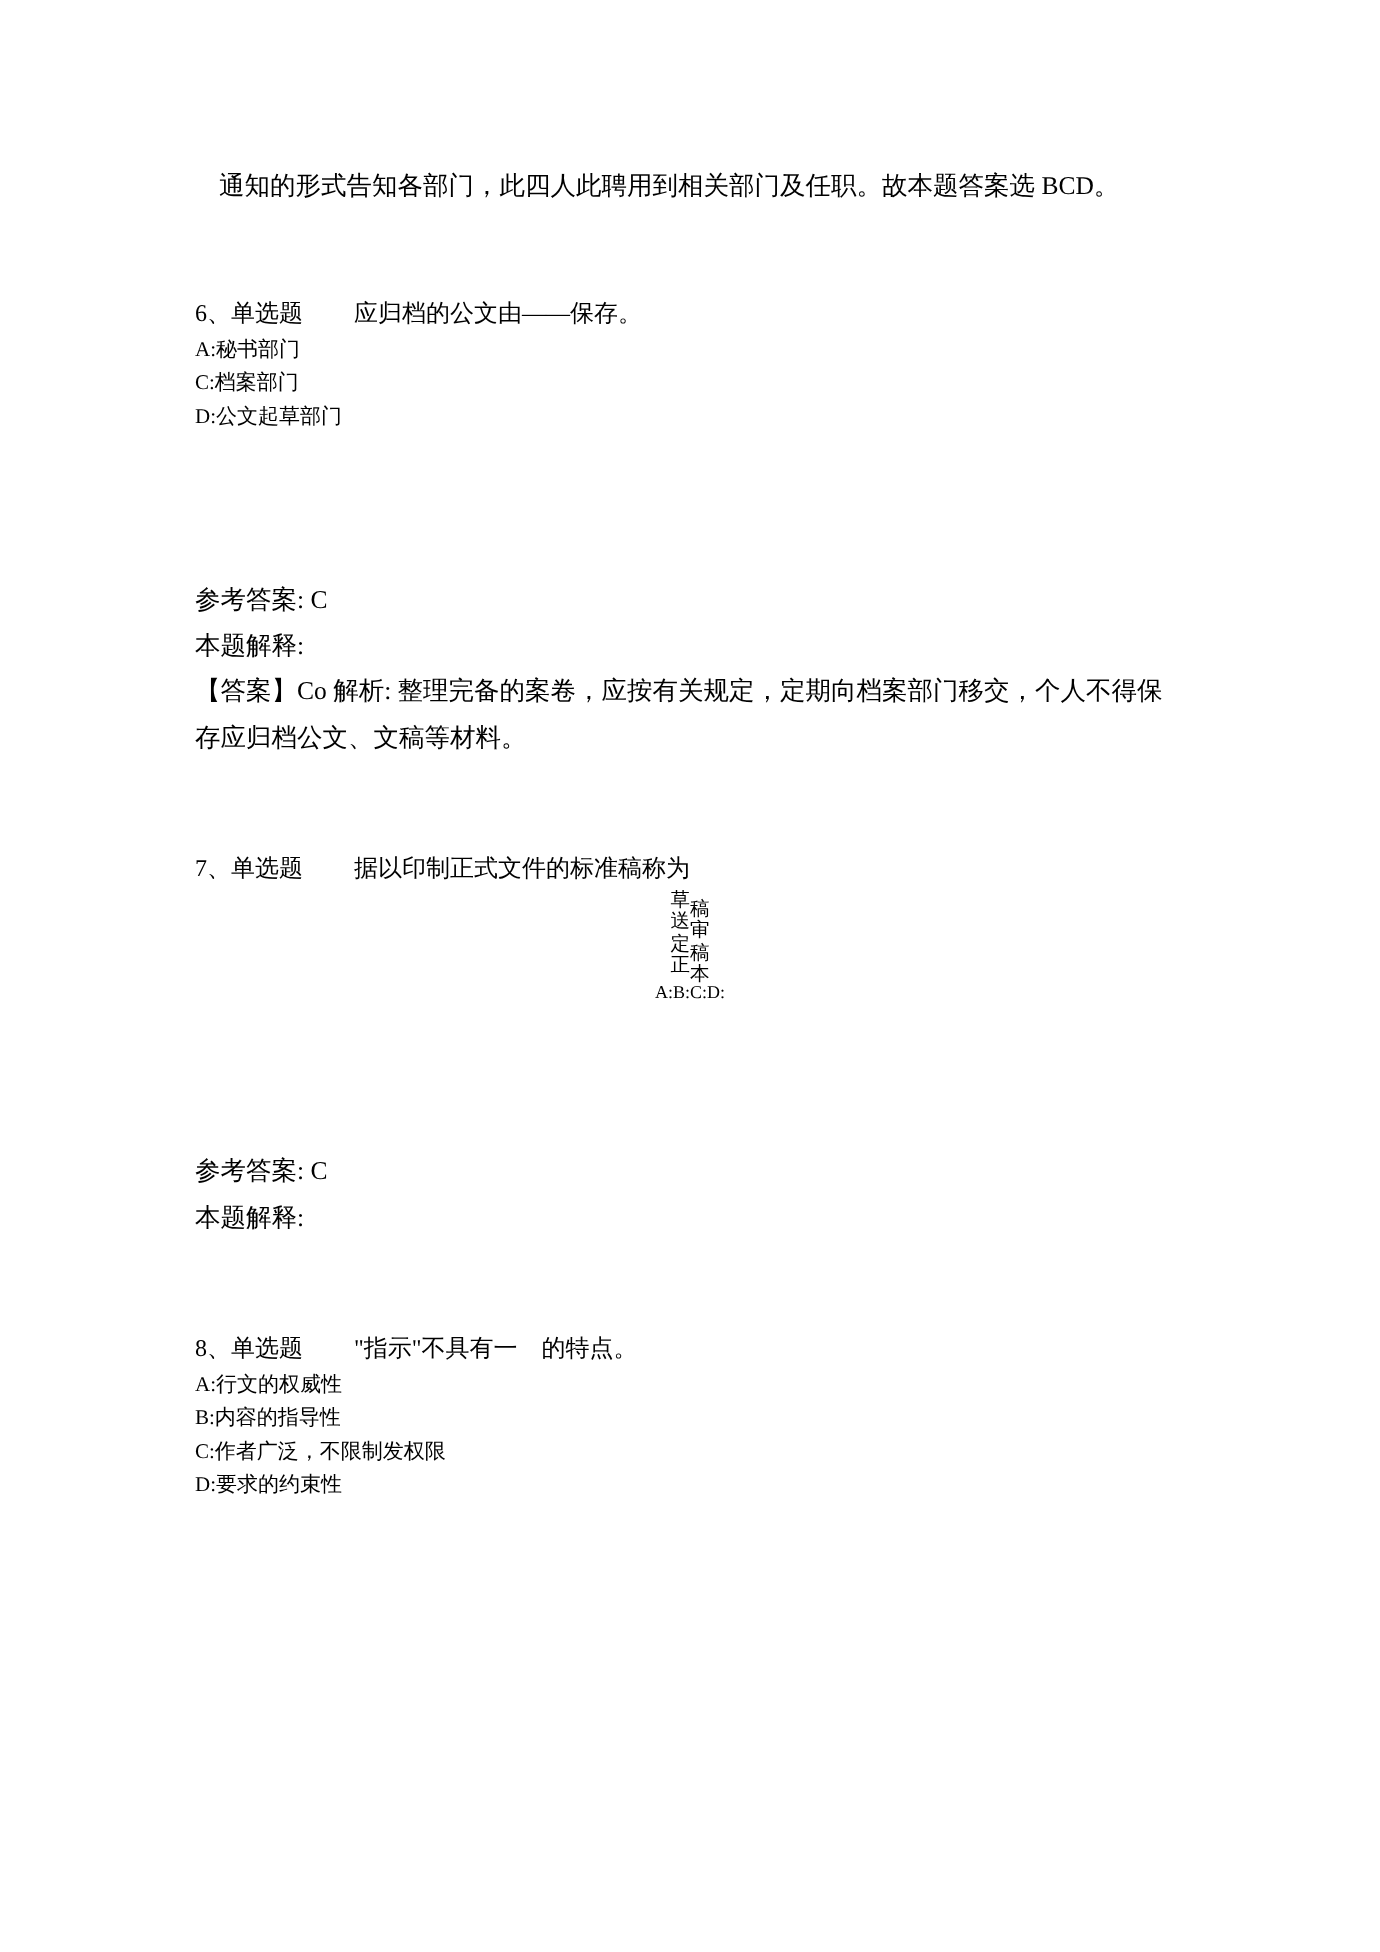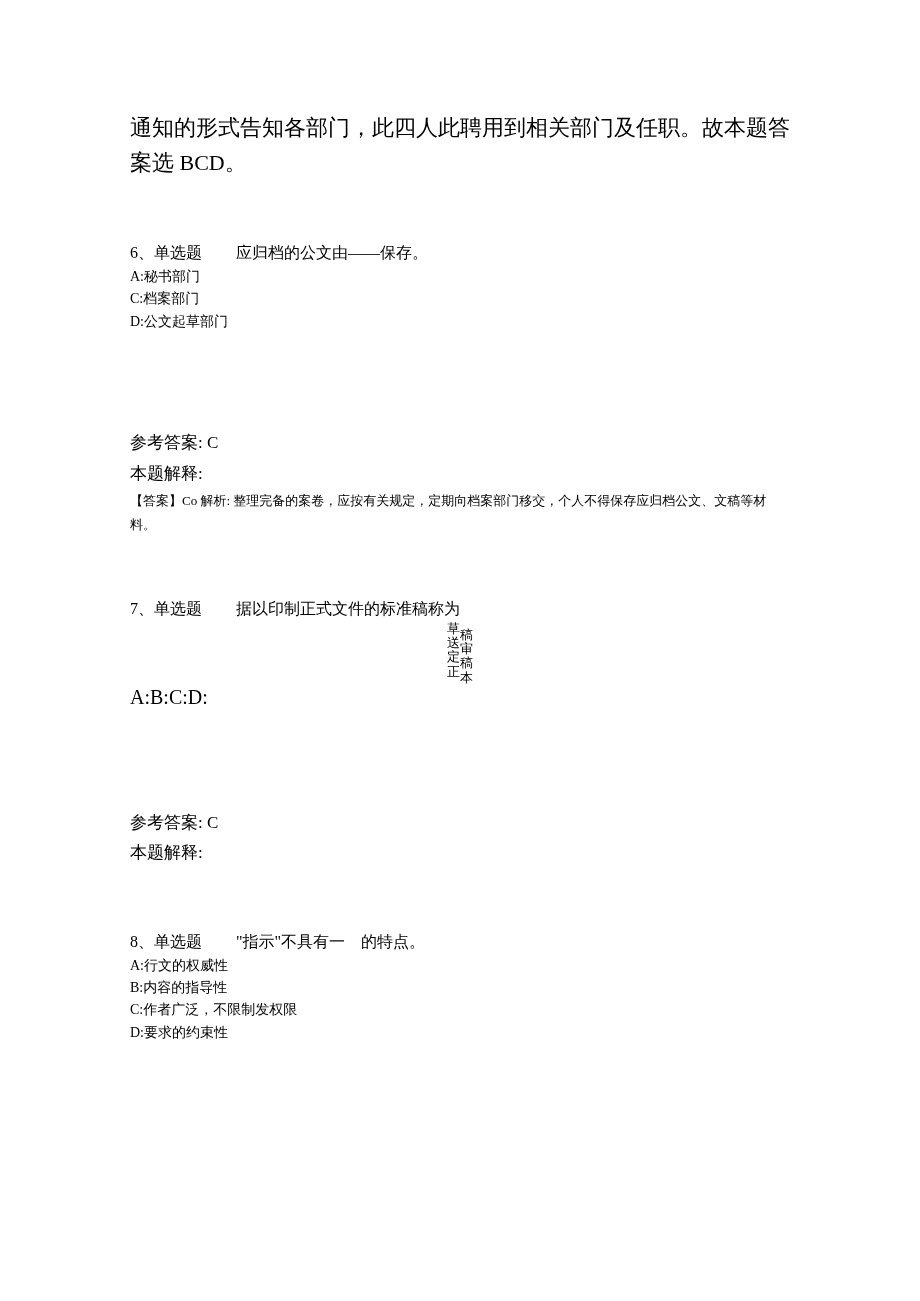--- a/index.html
+++ b/index.html
@@ -9,23 +9,24 @@
     }
     body {
       background: #ffffff;
       font-family: "SimSun", "宋体", serif;
       width: 920px;
       min-height: 1301px;
       padding: 110px 130px 60px 130px;
       color: #000000;
     }
     .continuation-text {
-      font-size: 22px;
+      font-size: 17px;
       line-height: 1.6;
       margin-bottom: 60px;
+      margin-left: 16px;
     }
     .question-block {
       margin-bottom: 20px;
     }
     .question-line {
       font-size: 16px;
       line-height: 1.6;
     }
     .question-header {
       display: inline;
@@ -44,27 +45,28 @@
     }
     .answer-label {
       font-size: 17px;
       line-height: 1.8;
     }
     .answer-explain-label {
       font-size: 17px;
       line-height: 1.8;
     }
     .answer-explanation {
-      font-size: 13px;
+      font-size: 17px;
       line-height: 1.8;
     }
     .q7-abcd {
-      font-size: 20px;
+      font-size: 12px;
       line-height: 1.6;
       margin-top: 2px;
+      text-align: center;
     }
     .q7-options-wrapper {
       display: flex;
       flex-direction: column;
       align-items: center;
       font-size: 13px;
     }
     .q7-row {
       display: flex;
       gap: 0px;

